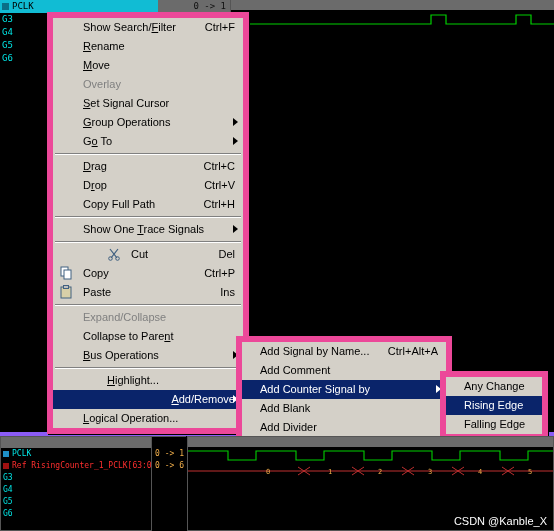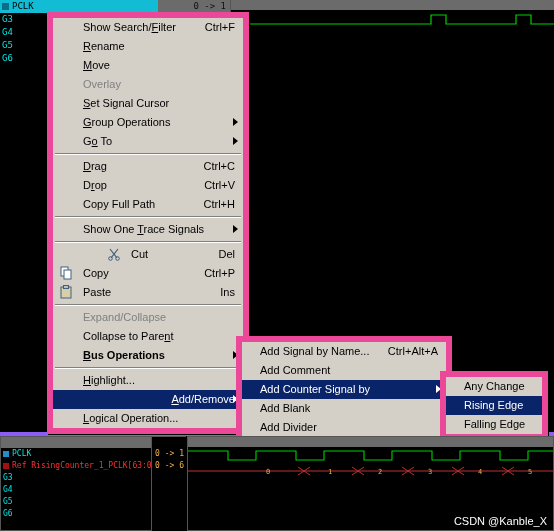--- a/index.html
+++ b/index.html
@@ -98,23 +98,23 @@
             <rect x="2" y="1" width="7" height="9" fill="#fff" stroke="#406080"></rect>
             <rect x="5" y="4" width="7" height="9" fill="#fff" stroke="#406080"></rect>
           </svg></span></div>
       <div class="mi" style=""><span>Paste</span><span class="acc">Ins</span><span class="gi"><svg width="14" height="14" viewBox="0 0 14 14">
             <rect x="2" y="2" width="10" height="11" fill="#d8cfa8" stroke="#406080"></rect>
             <rect x="4.5" y="0.5" width="5" height="3" fill="#c0c0c0" stroke="#406080"></rect>
           </svg></span></div>
       <div class="sep"></div>
       <div class="mi disabled" style="padding-left: 30px;"><span>Expand/Collapse</span></div>
       <div class="mi" style="padding-left: 30px;"><span>Collapse to Pare<span class="u">n</span>t</span></div>
-      <div class="mi" style="padding-left: 30px; font-weight: bold;"><span><span class="u">B</span>us Operations</span><span class="arrow"></span></div>
+      <div class="mi" style="padding-left: 30px;"><span><span class="u">B</span>us Operations</span><span class="arrow"></span></div>
       <div class="sep"></div>
-      <div class="mi" style="padding-left: 30px;"><span><span class="u">H</span>ighlight...</span></div>
+      <div class="mi" style="padding-left: 30px; margin-left: 24px;"><span><span class="u">H</span>ighlight...</span></div>
       <div class="mi hl" style="padding-left: 30px; text-align: right;"><span><span class="u">A</span>dd/Remove</span><span class="arrow"></span></div>
       <div class="mi" style="padding-left: 30px;"><span><span class="u">L</span>ogical Operation...</span></div>
     </div>
 
   <div class="menu" id="submenu1" style="left:236px;top:336px;width:204px;">
       <div class="mi" style="padding-left: 18px;"><span>Add Signal by Name...</span><span class="acc">Ctrl+Alt+A</span></div>
       <div class="mi" style="padding-left: 18px;"><span>Add Comment</span></div>
       <div class="mi hl" style="padding-left: 18px;"><span>Add Counter Signal by</span><span class="arrow"></span></div>
       <div class="mi" style="padding-left: 18px;"><span>Add Blank</span></div>
       <div class="mi" style="padding-left: 18px;"><span>Add Divider</span></div>

